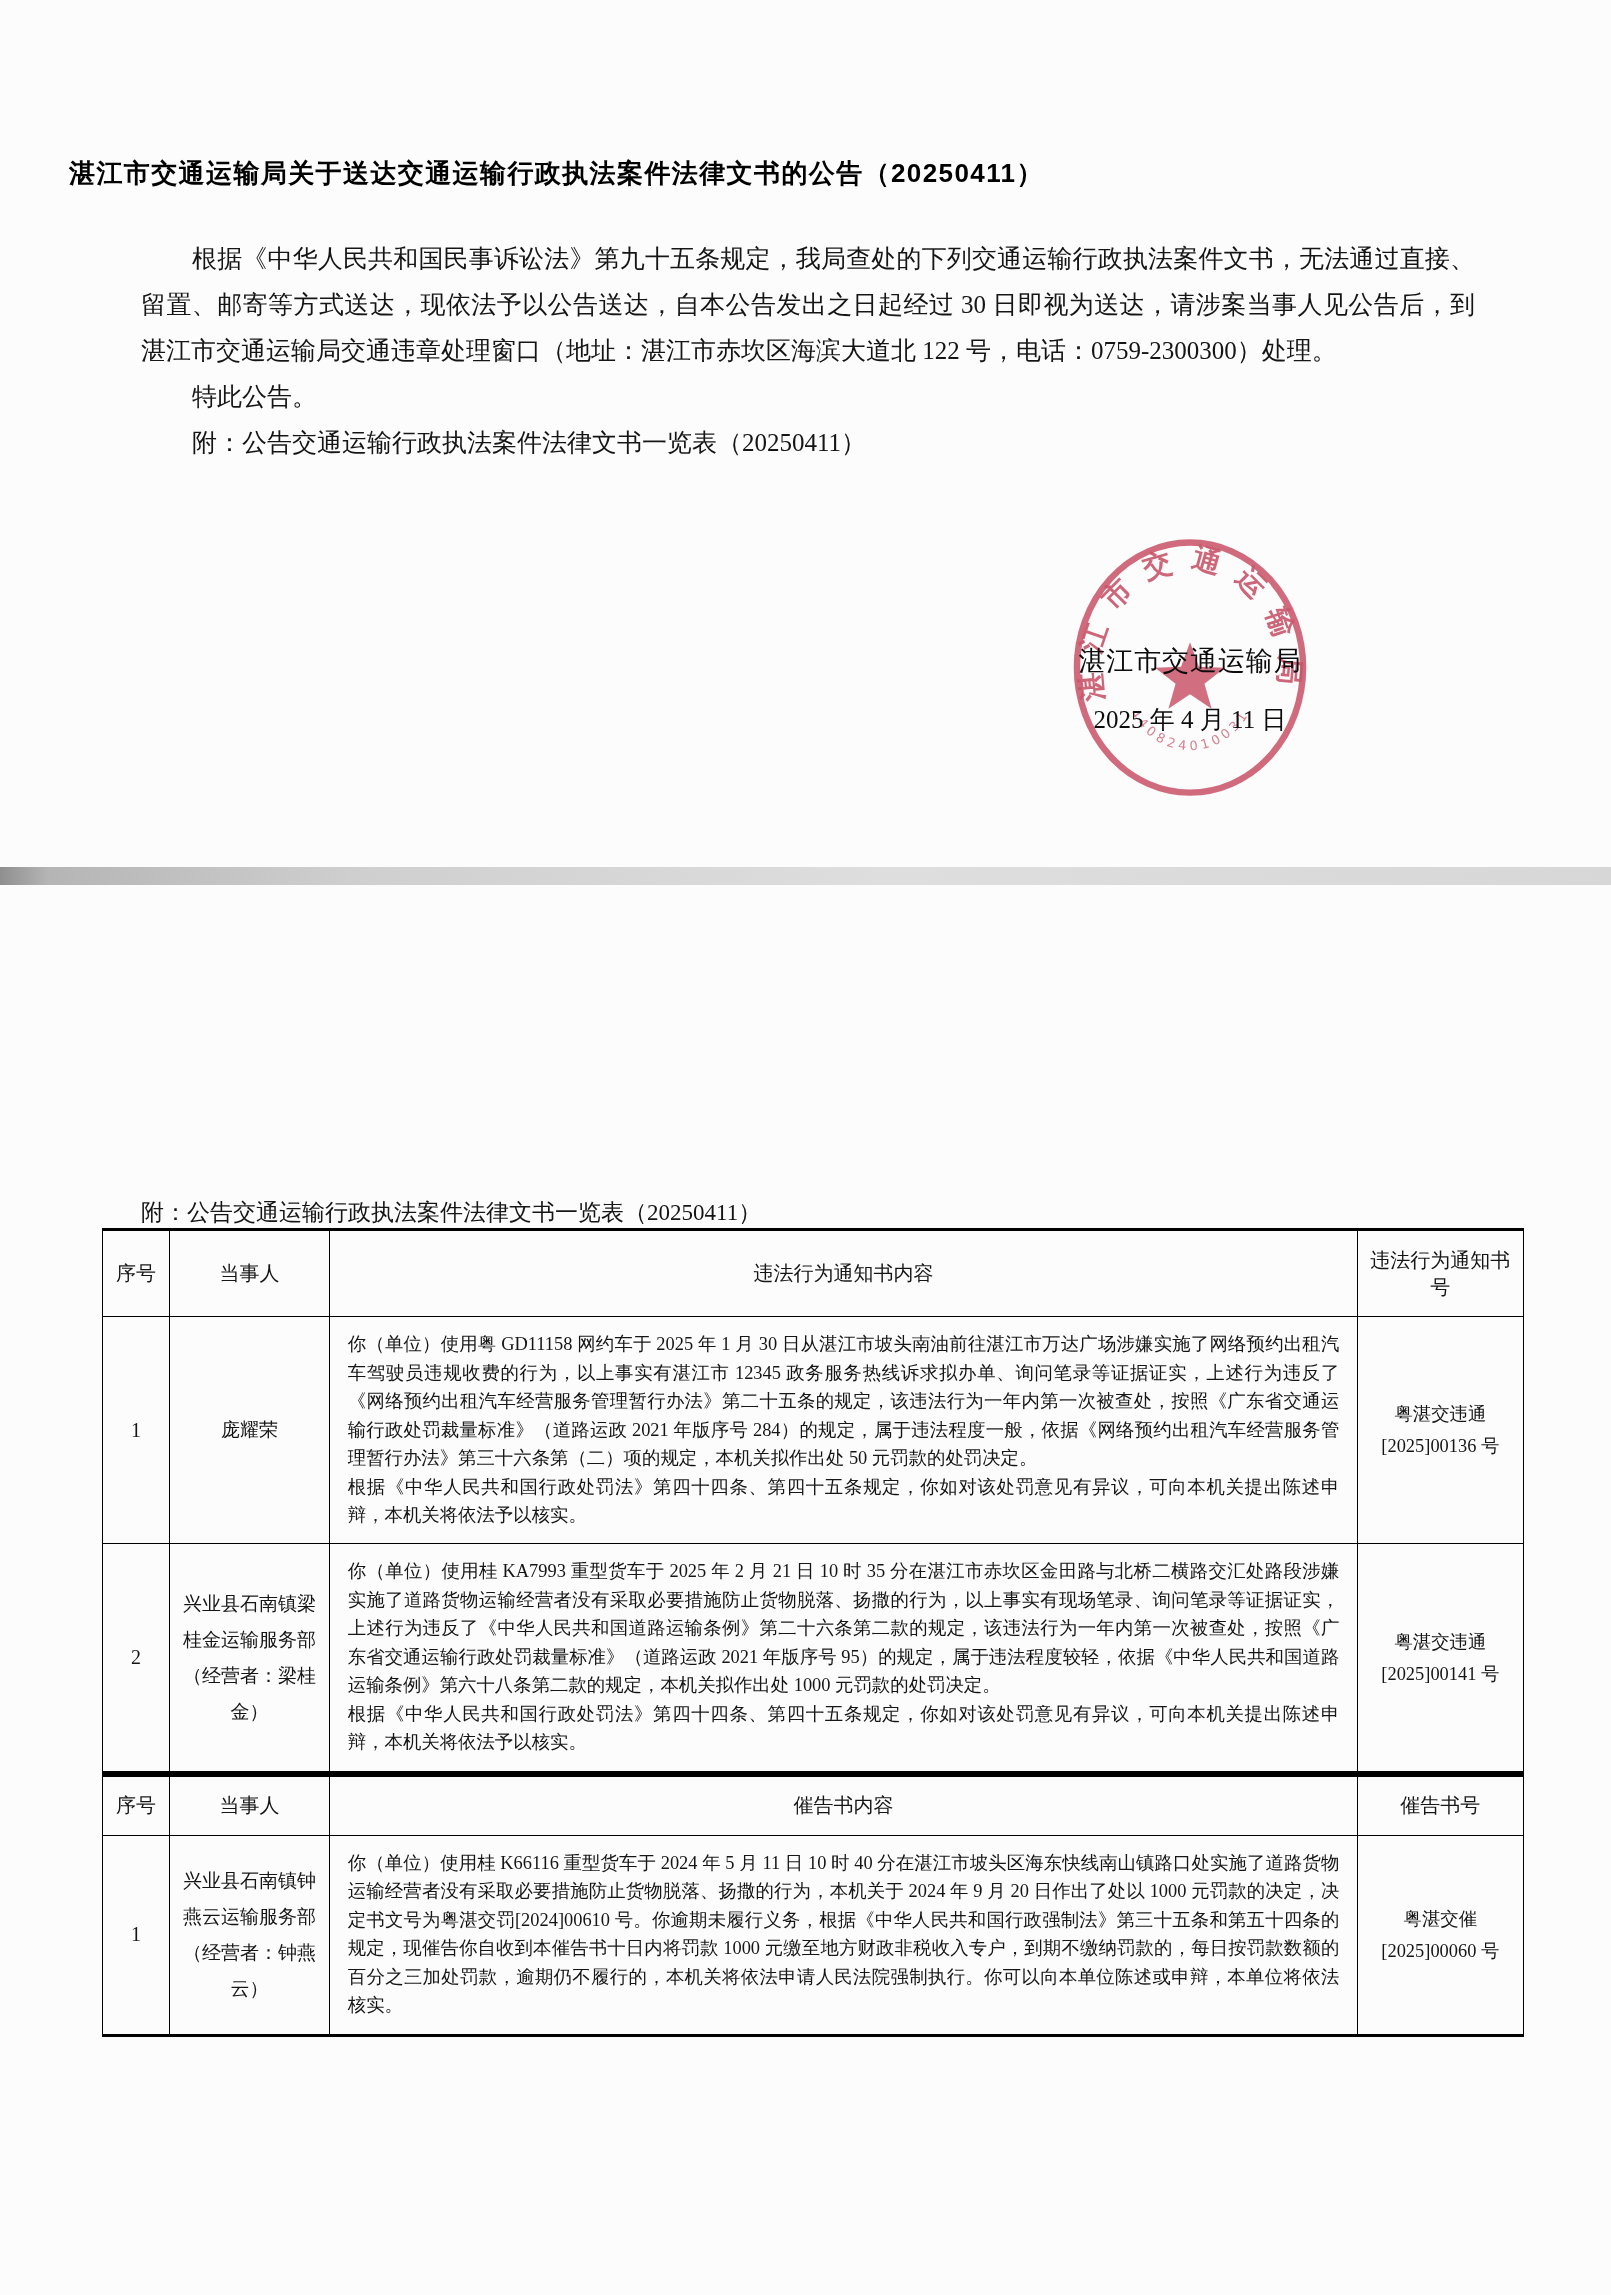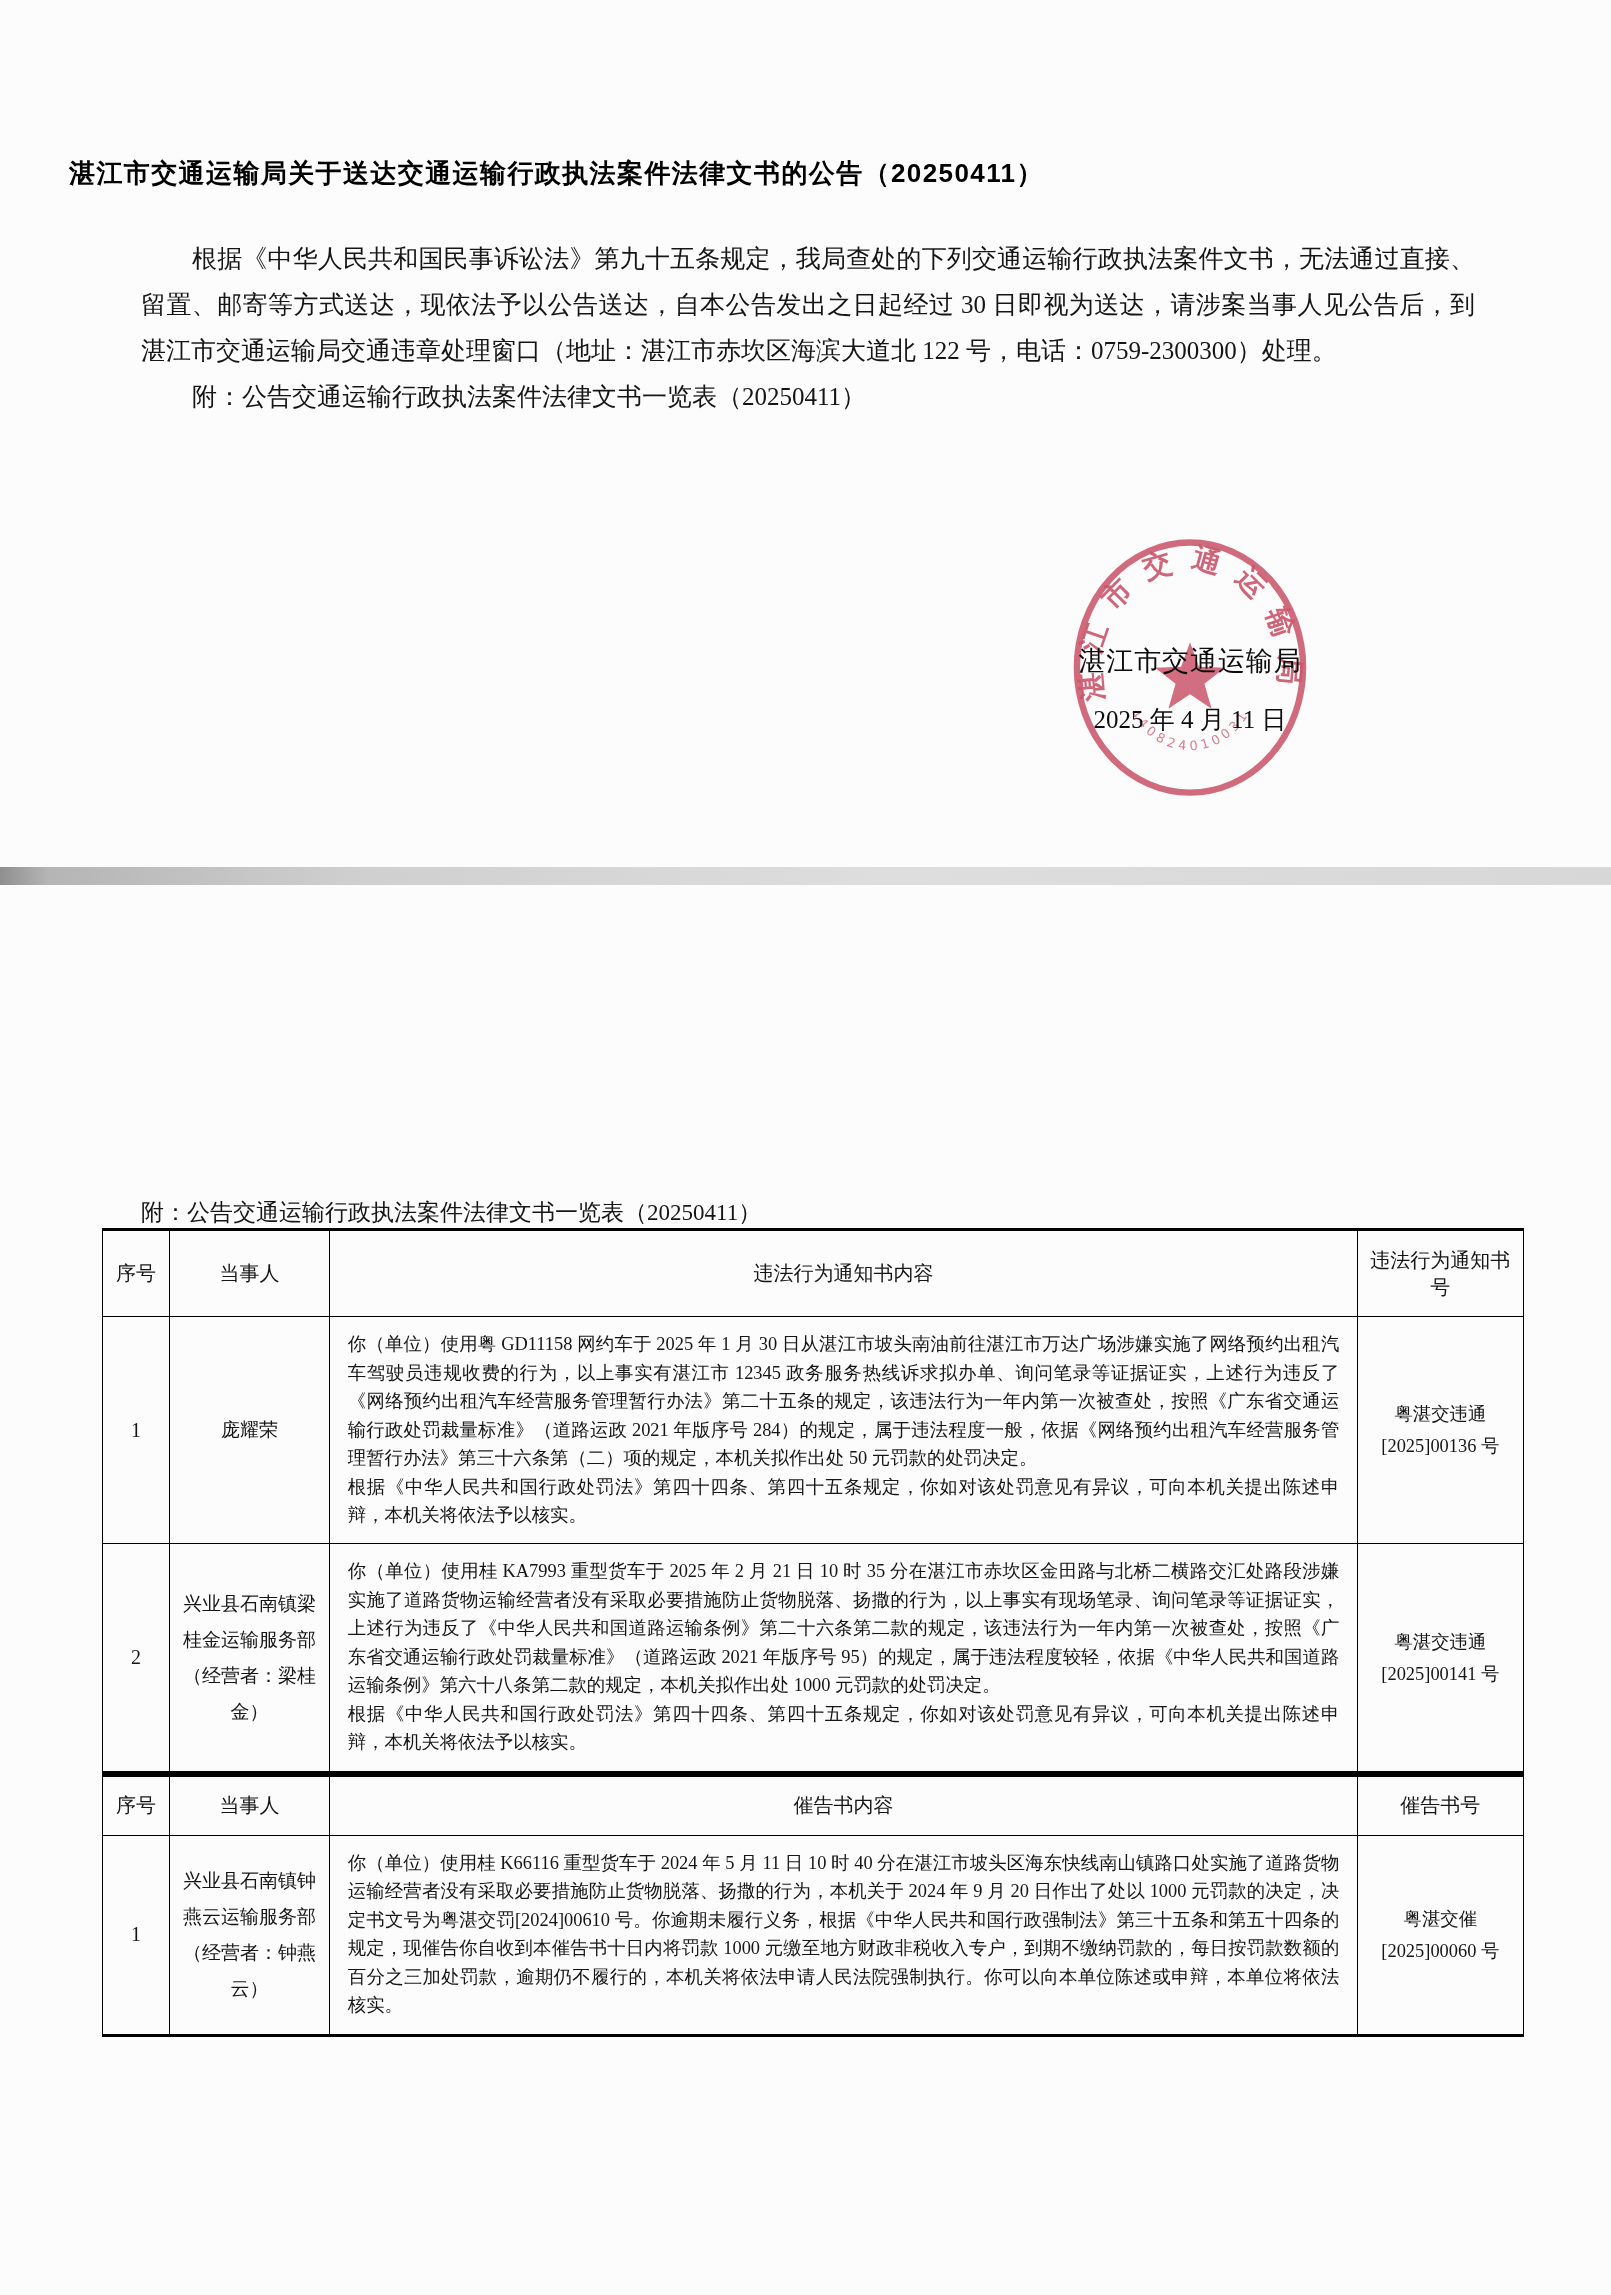--- a/index.html
+++ b/index.html
@@ -57,20 +57,21 @@
   td.c-content{font-size:18.4px;line-height:28.5px;padding:13px 17.4px 13.8px 17.4px;text-align:justify;white-space:pre-line;word-break:break-word;}
   td.c-doc{text-align:center;font-size:18.4px;line-height:32px;padding:5.5px 7.3px;word-break:break-word;}
 </style>
 </head>
 <body>
 
 <div class="abs" id="doc-title">湛江市交通运输局关于送达交通运输行政执法案件法律文书的公告（20250411）</div>
 
 <div class="abs" id="body-block">
   <p class="indent">根据《中华人民共和国民事诉讼法》第九十五条规定，我局查处的下列交通运输行政执法案件文书，无法通过直接、留置、邮寄等方式送达，现依法予以公告送达，自本公告发出之日起经过 30 日即视为送达，请涉案当事人见公告后，到湛江市交通运输局交通违章处理窗口（地址：湛江市赤坎区海滨大道北 122 号，电话：0759-2300300）处理。</p>
+  <p class="indent" id="closing-line">特此公告。</p>
   <p class="indent" id="attach-note-1">附：公告交通运输行政执法案件法律文书一览表（20250411）</p>
 </div>
 
 <div class="abs" id="seal-block">
   <svg width="262" height="285" viewBox="0 0 570 620" aria-hidden="true">
     <ellipse cx="285" cy="295" rx="246" ry="272" fill="none" stroke="#c9566b" stroke-width="14" opacity="0.88"></ellipse>
     <path id="sealArcTop" d="M 116,403 A 195,215 0 1 1 454,403" fill="none"></path>
     <text font-size="62" font-weight="bold" fill="#c9566b" opacity="0.9" letter-spacing="36" font-family="Liberation Serif, DejaVu Serif, serif">
       <textPath href="#sealArcTop" startOffset="50%" text-anchor="middle">湛江市交通运输局</textPath>
     </text>

